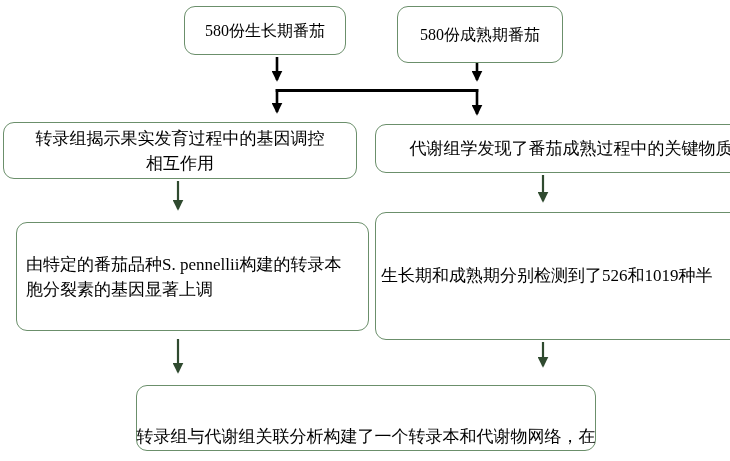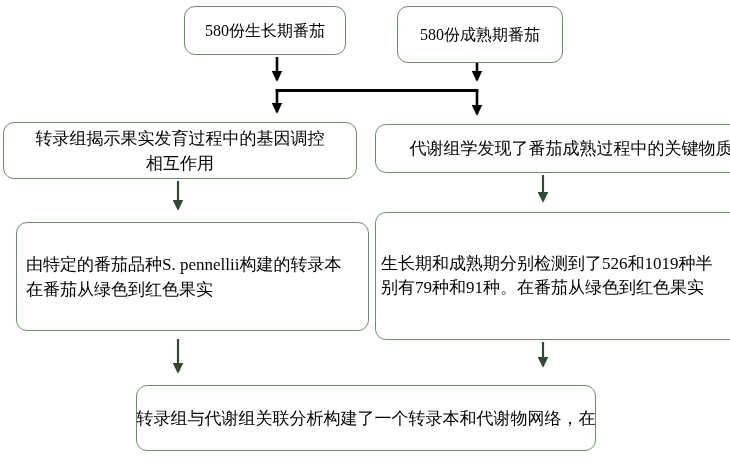--- a/index.html
+++ b/index.html
@@ -27,21 +27,21 @@
     text-align:center;
   }
   .fbox .ln{white-space:nowrap;}
   .fbox.para{align-items:flex-start;text-align:left;}
   .box-tl{left:184px;top:6px;width:162px;height:49px;font-size:16px;}
   .box-tr{left:397px;top:6px;width:166px;height:57px;font-size:16px;}
   .box-ml{left:3px;top:122px;width:354px;height:57px;line-height:25px;}
   .box-mr{left:375px;top:124px;width:392px;height:49px;}
   .box-dl{left:3px;top:222px;width:353px;height:109px;padding:4px 9px;line-height:25px;margin-left:13px;}
   .box-dr{left:375px;top:212px;width:388px;height:128px;padding:4px 5px;line-height:24px;}
-  .box-bt{left:136px;top:385px;width:460px;height:66px;line-height:27px;}
+  .box-bt{left:136px;top:385px;width:460px;height:66px;line-height:27px;justify-content:flex-end;}
 </style>
 </head>
 <body>
 
 <div class="canvas">
 
   <svg class="arrow-layer" width="730" height="461" viewBox="0 0 730 461" xmlns="http://www.w3.org/2000/svg">
     <defs>
       <marker id="ah-black" viewBox="0 0 10 10" refX="8.5" refY="5" markerWidth="11" markerHeight="11" markerUnits="userSpaceOnUse" orient="auto">
         <path d="M0,0 L10,5 L0,10 z" fill="#000000"></path>
@@ -82,25 +82,24 @@
     <div class="ln">转录组揭示果实发育过程中的基因调控</div>
     <div class="ln">相互作用</div>
   </div>
 
   <div class="fbox box-mr">
     <div class="ln">代谢组学发现了番茄成熟过程中的关键物质</div>
   </div>
 
   <div class="fbox para box-dl">
     <div class="ln">由特定的番茄品种S. pennellii构建的转录本</div>
-    <div class="ln">在番茄从绿色到红色果实</div>
+    <div class="ln">胞分裂素的基因显著上调</div>
   </div>
 
   <div class="fbox para box-dr">
     <div class="ln">生长期和成熟期分别检测到了526和1019种半</div>
-    <div class="ln">别有79种和91种。在番茄从绿色到红色果实</div>
   </div>
 
   <div class="fbox box-bt">
     <div class="ln">转录组与代谢组关联分析构建了一个转录本和代谢物网络，在</div>
   </div>
 
 </div>
 
 </body></html>

